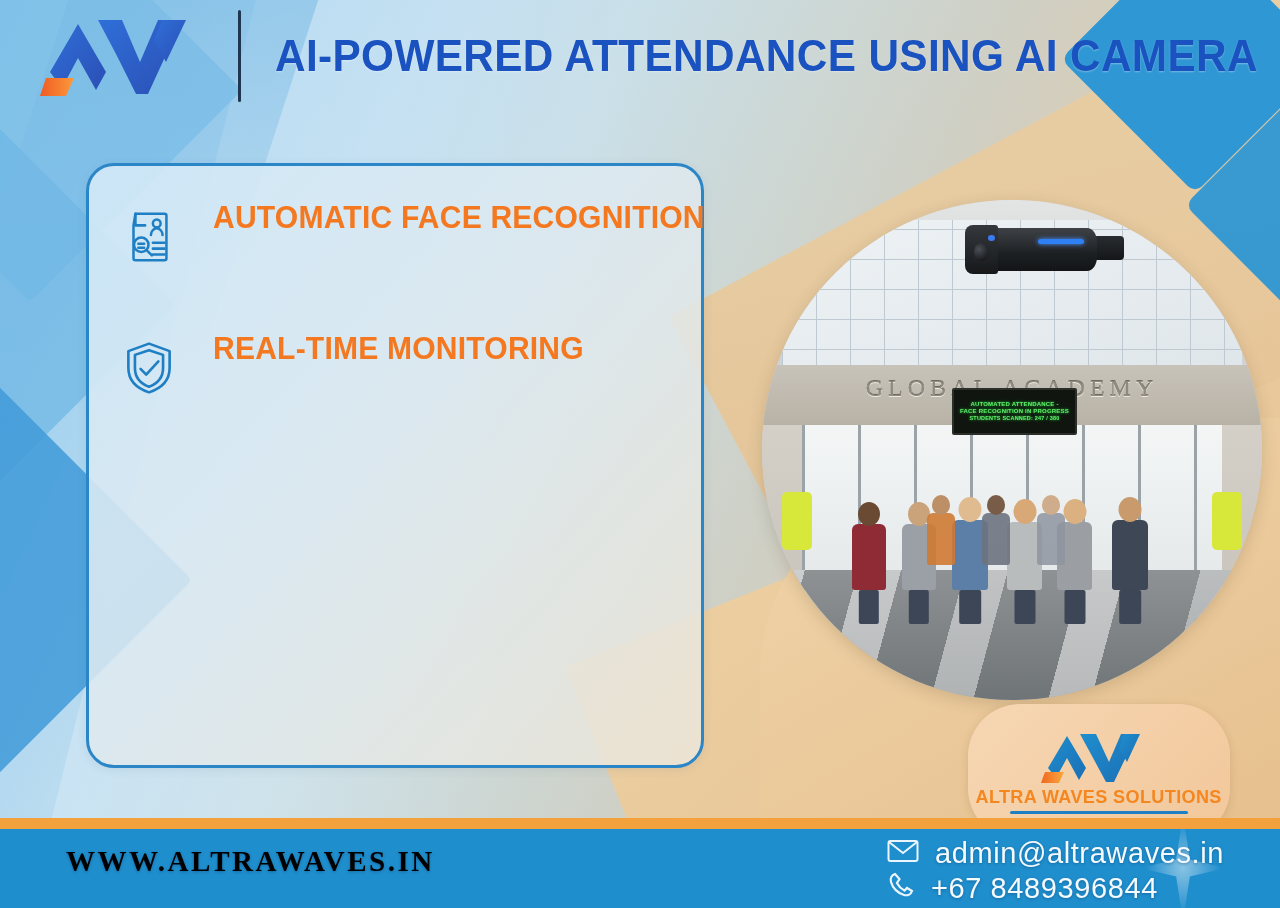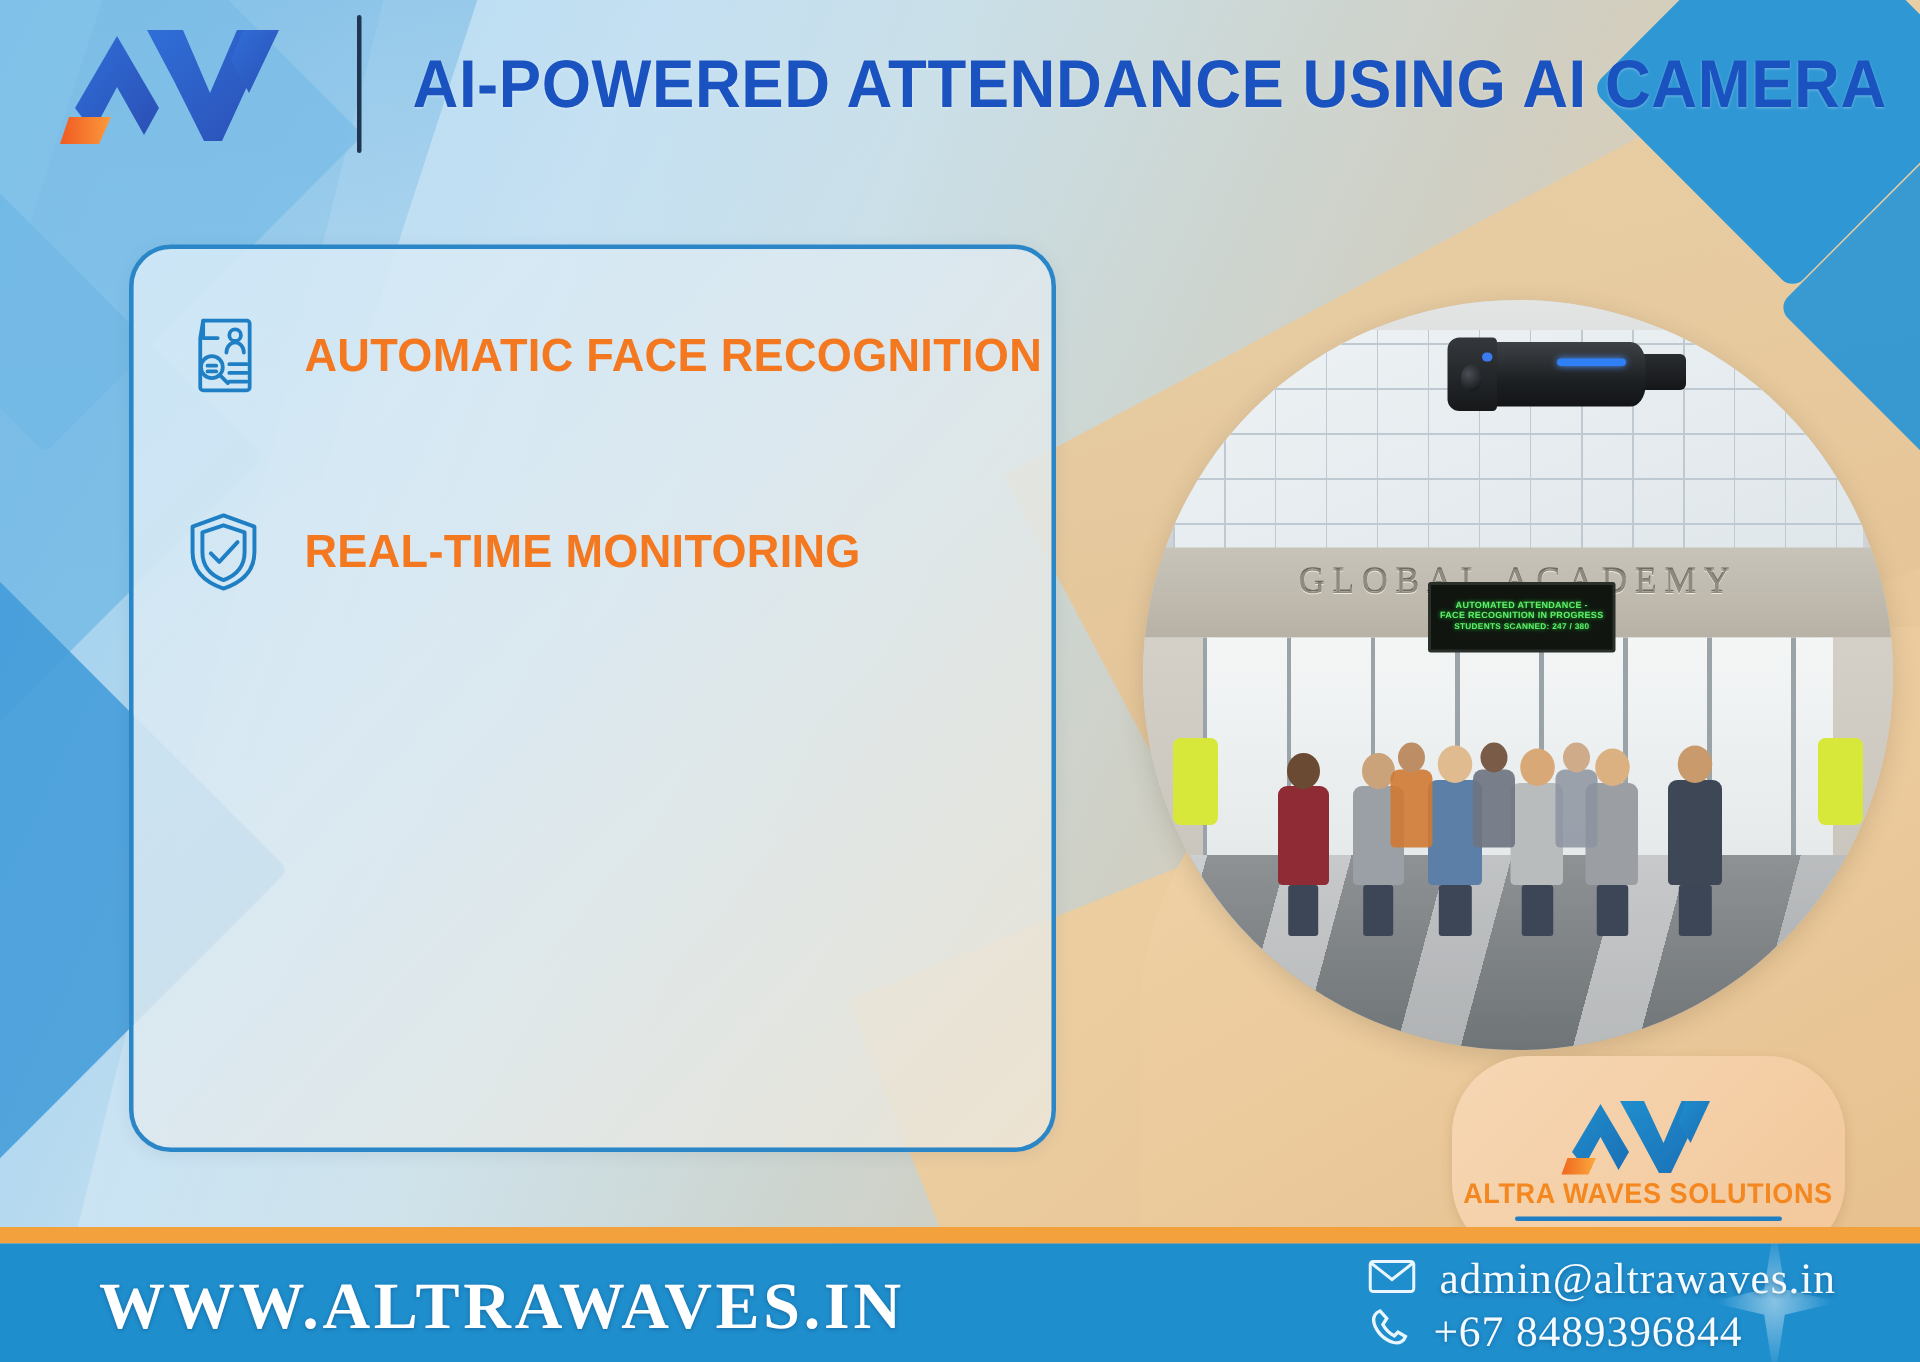--- a/index.html
+++ b/index.html
@@ -90,21 +90,21 @@
   
   .card{
     position:absolute; left:86px; top:163px; width:618px; height:605px;
     border:3px solid #2b86c8; border-radius:28px;
     background:linear-gradient(135deg,rgba(210,233,248,.92) 0%, rgba(221,233,240,.88) 45%, rgba(236,230,217,.86) 100%);
     box-shadow:0 2px 10px rgba(60,90,120,.10);
     padding:34px 20px 20px 22px;
     display:flex; flex-direction:column; justify-content:flex-start;
     gap:57px; z-index:5;
   }
-  .feature{ display:flex; align-items:center; gap:16px; height:74px; }
+  .feature{ display:flex; gap:26px; height:74px; }
   .feature-icon{ width:76px; height:74px; flex:none; display:flex; align-items:center; justify-content:center; }
   .feature-label{
     font-size:31px; font-weight:bold; color:#f4781f;
     font-family:"Liberation Sans Narrow","Liberation Sans",sans-serif;
     letter-spacing:.2px; white-space:nowrap;
     transform:scaleX(.97); transform-origin:left center;
   }
   .amp{ color:#f4781f; font-weight:normal; }
 
   
@@ -219,30 +219,30 @@
     background:#1f8ecd; z-index:8; overflow:hidden;
   }
   .footer-sparkle{
     position:absolute; left:1140px; top:-14px; width:86px; height:106px;
     background:radial-gradient(ellipse at 50% 50%,rgba(255,255,255,.85),rgba(255,255,255,0) 62%);
     clip-path:polygon(50% 0%,58% 42%,100% 50%,58% 58%,50% 100%,42% 58%,0% 50%,42% 42%);
     opacity:.55;
   }
   .footer-url{
     position:absolute; left:66px; top:16px;
-    font-family:"Liberation Serif", serif; font-size:44px; font-weight:bold;
-    color:#ffffff; letter-spacing:2.5px; text-shadow:0 1px 3px rgba(0,40,80,.35);
+    font-family:"Liberation Serif", serif; font-size:29px; font-weight:bold;
+    color:#000000; letter-spacing:2.5px; text-shadow:0 1px 3px rgba(0,40,80,.35);
   }
   .footer-contact{
     position:absolute; right:56px; top:7px;
     display:flex; flex-direction:column; gap:1px;
   }
   .contact-row{ display:flex; align-items:center; gap:16px; height:34px; }
   .contact-text{
-    font-family:Liberation Serif, serif; font-size:29px; color:#f4fafe;
+    font-family:Liberation Sans, sans-serif; font-size:29px; color:#f4fafe;
     letter-spacing:.6px; text-shadow:0 1px 3px rgba(0,40,80,.35);
   }
   .contact-row.phone{ padding-left:44px; }
 </style>
 </head>
 <body>
 
 <div class="poster">
 
   <div class="bg-base"></div>

